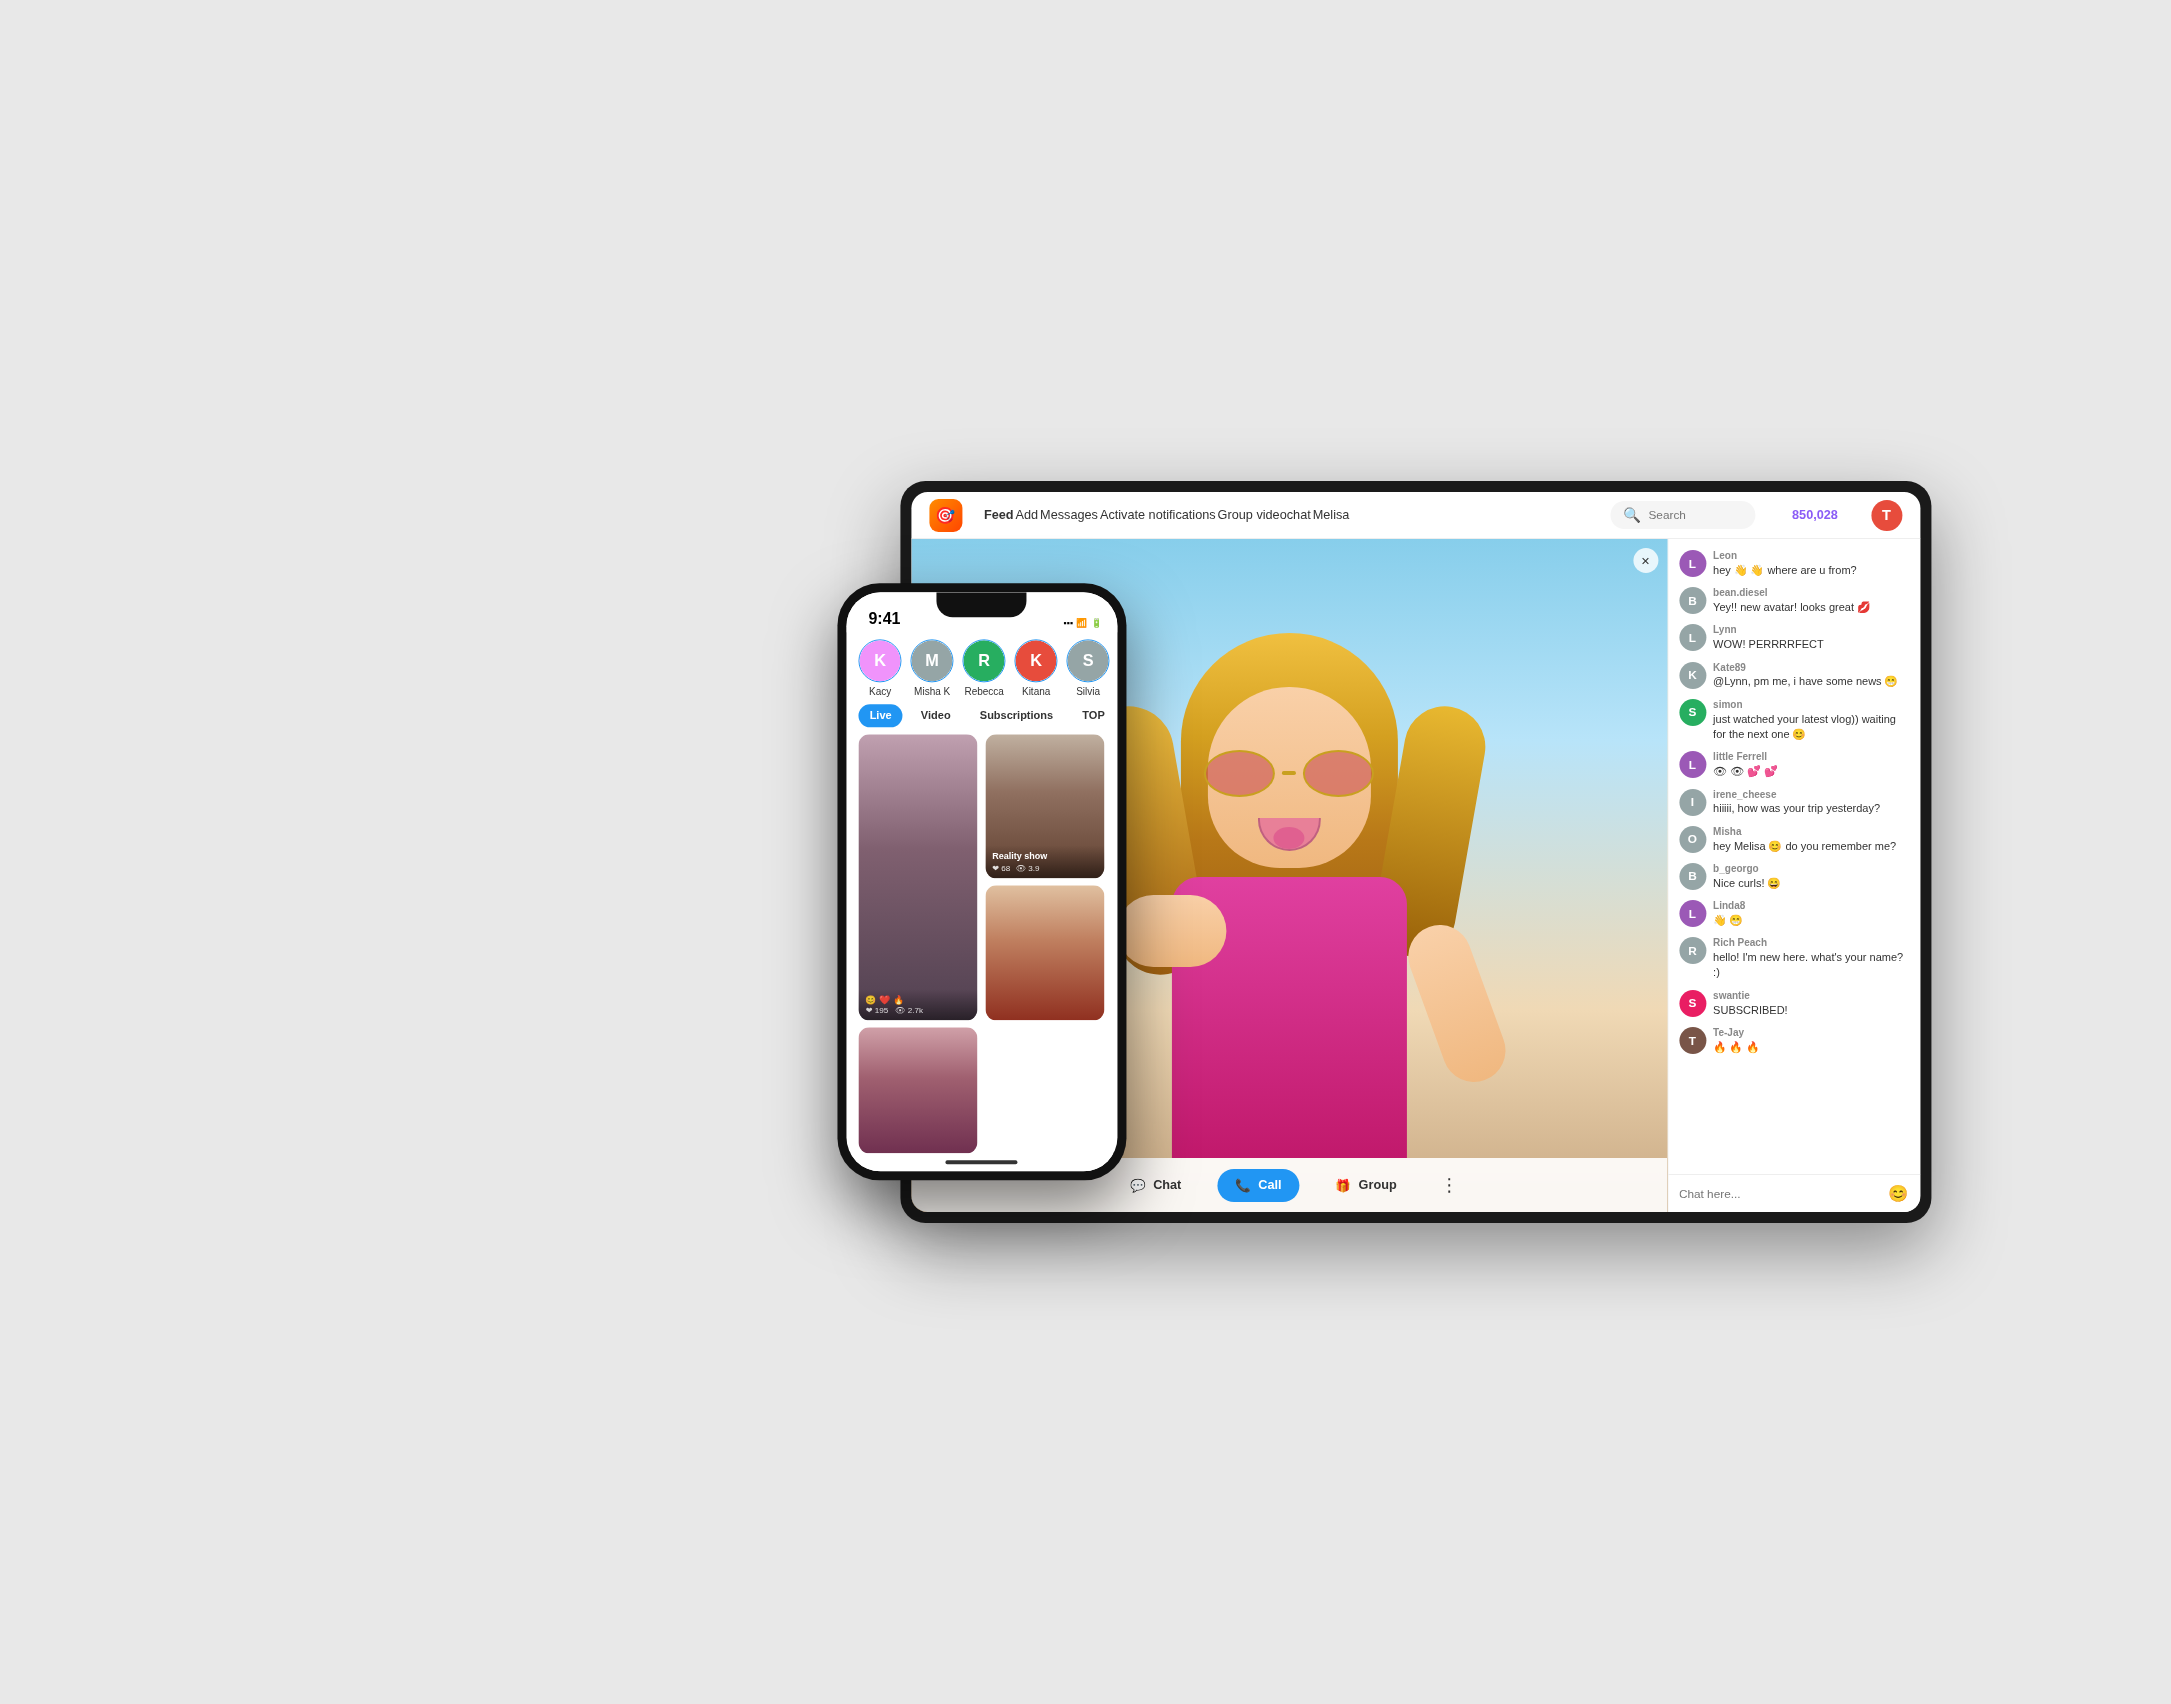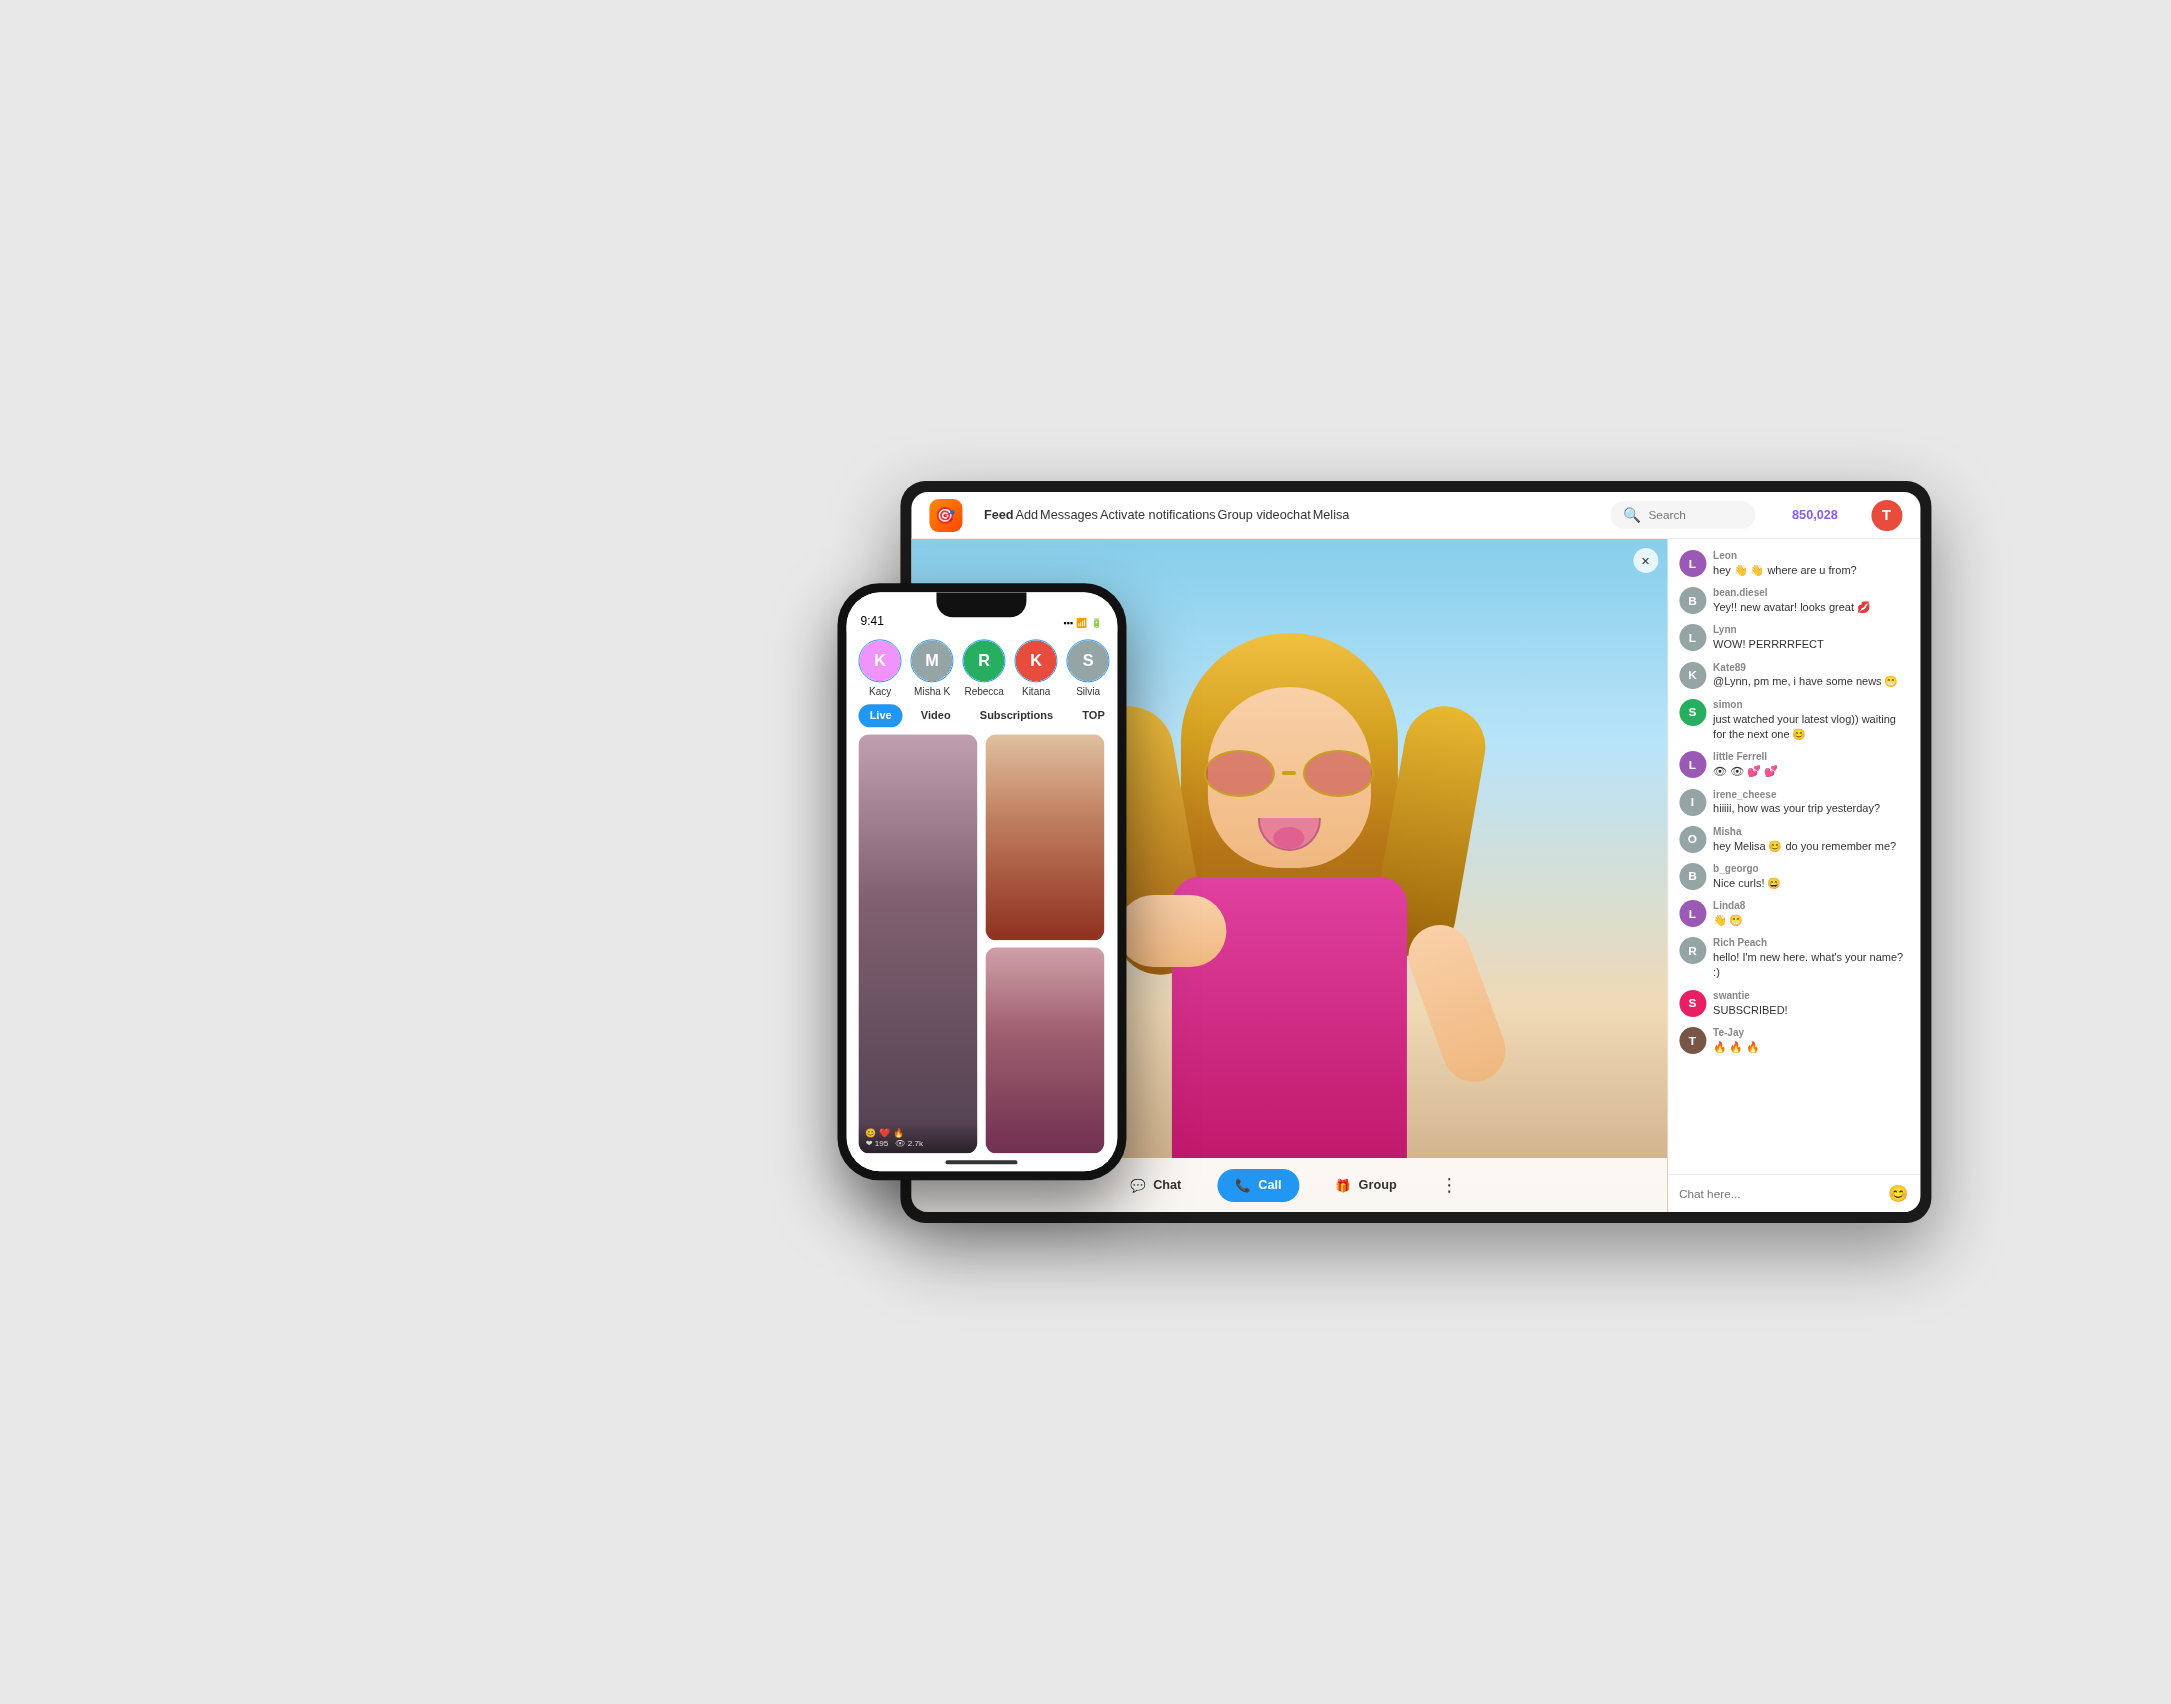--- a/index.html
+++ b/index.html
@@ -270,23 +270,24 @@
     .phone-notch-area {
       height: 40px;
       background: #fff;
       display: flex;
       align-items: flex-end;
       padding: 0 14.5px 3.6px;
       position: relative;
       flex-shrink: 0;
     }
     .phone-time {
-      font-size: 12px;
-      font-weight: 400;
+      font-size: 16px;
+      font-weight: 700;
       color: #000;
+      margin-left: 8px;
     }
     .phone-status-icons {
       margin-left: auto;
       display: flex;
       gap: 3.6px;
       align-items: center;
       font-size: 10px;
     }
     .phone-notch {
       position: absolute;
@@ -820,20 +821,30 @@
 
       <div class="phone-card phone-card-tall person-3">
         <div class="phone-card-img" style="background:linear-gradient(180deg,#c0a0b0 0%,#806070 40%,#504050 100%);min-height:235px;"></div>
         <div style="position:absolute;bottom:0;left:0;right:0;padding:5.4px 7.2px;background:linear-gradient(transparent,rgba(0,0,0,0.5));">
           <div style="font-size:9px;color:rgba(255,255,255,0.9);">😊 ❤️ 🔥</div>
           <div style="font-size:8.1px;color:rgba(255,255,255,0.8);">❤ 195 &nbsp; 👁 2.7k</div>
         </div>
       </div>
 
 
+      <div class="phone-card person-4">
+        <div class="phone-card-img" style="background:linear-gradient(180deg,#c0b0a0 0%,#907060 40%,#604030 100%);min-height:109px;"></div>
+        <div class="card-label">
+          <div class="card-title">Reality show</div>
+          <div class="card-stats">
+              <span>❤ 68</span>
+              <span>👁 3.9</span>
+            </div>
+        </div>
+      </div>
 
       <div class="phone-card person-5" style="min-height:100px;">
         <div class="phone-card-img" style="background:linear-gradient(180deg,#e0c0a0 0%,#c08060 40%,#903020 100%);min-height:100px;"></div>
       </div>
 
       <div class="phone-card" style="min-height:100px;">
         <div class="phone-card-img" style="background:linear-gradient(180deg,#d0a0a8 0%,#a06070 40%,#703050 100%);min-height:100px;"></div>
       </div>
     </div>
 

